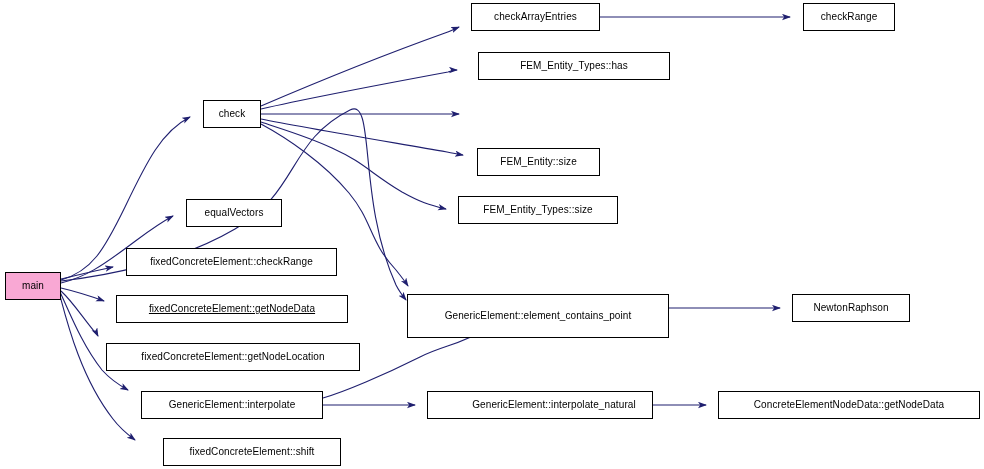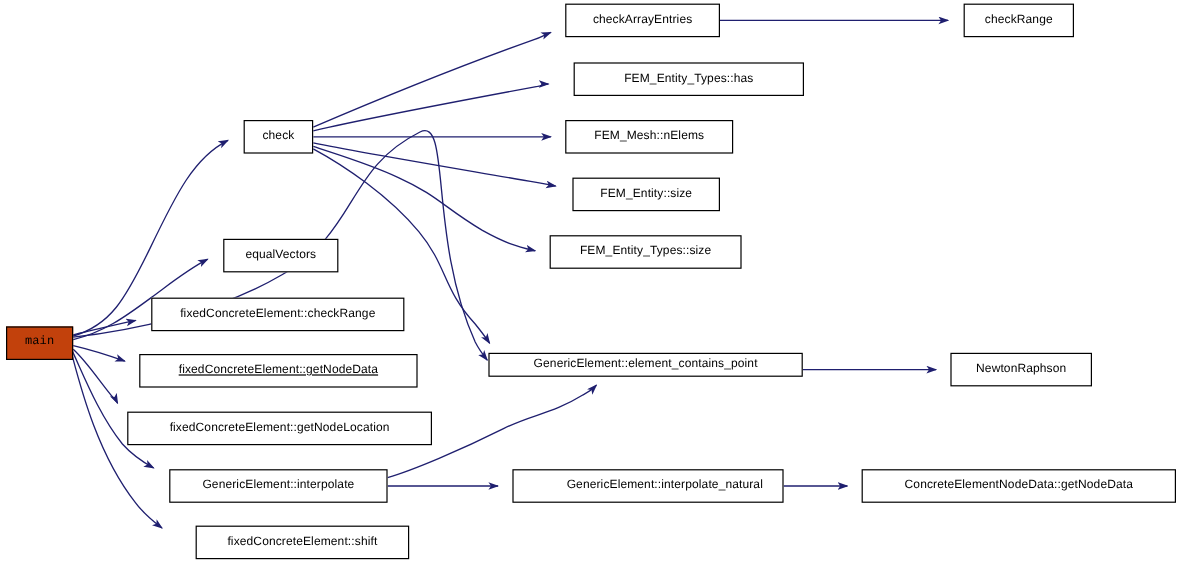--- a/index.html
+++ b/index.html
@@ -37,22 +37,21 @@
     color: #000000;
     font-size: 10px;
     line-height: 1;
     display: flex;
     align-items: center;
     justify-content: center;
     white-space: nowrap;
     letter-spacing: 0.1px;
   }
   .node.current {
-    background: #c2410c;
-    font-family: Liberation Mono, monospace;
+    background: #f9a8d4;
   }
   .node-label {
     display: block;
     padding: 0 6px;
   }
 </style>
 </head>
 <body>
 
 <div id="graph-root">
@@ -93,23 +92,20 @@
       </div>
       <div class="node" style="left: 471px; top: 3px; width: 129px; height: 28px;">
         <span class="node-label">checkArrayEntries</span>
       </div>
       <div class="node" style="left: 803px; top: 3px; width: 92px; height: 28px;">
         <span class="node-label">checkRange</span>
       </div>
       <div class="node" style="left: 478px; top: 52px; width: 192px; height: 28px;">
         <span class="node-label">FEM_Entity_Types::has</span>
       </div>
-      <div class="node" style="left: 471px; top: 100px; width: 140px; height: 28px;">
-        <span class="node-label">FEM_Mesh::nElems</span>
-      </div>
       <div class="node" style="left: 477px; top: 148px; width: 123px; height: 28px;">
         <span class="node-label">FEM_Entity::size</span>
       </div>
       <div class="node" style="left: 186px; top: 199px; width: 96px; height: 28px;">
         <span class="node-label">equalVectors</span>
       </div>
       <div class="node" style="left: 458px; top: 196px; width: 160px; height: 28px;">
         <span class="node-label">FEM_Entity_Types::size</span>
       </div>
       <div class="node" style="left: 126px; top: 248px; width: 211px; height: 28px;">
@@ -120,21 +116,21 @@
       </div>
       <div class="node" style="left: 106px; top: 343px; width: 254px; height: 28px;">
         <span class="node-label">fixedConcreteElement::getNodeLocation</span>
       </div>
       <div class="node" style="left: 141px; top: 391px; width: 182px; height: 28px;">
         <span class="node-label">GenericElement::interpolate</span>
       </div>
       <div class="node" style="left: 143px; top: 438px; width: 178px; height: 28px; margin-left: 20px;">
         <span class="node-label">fixedConcreteElement::shift</span>
       </div>
-      <div class="node" style="left: 407px; top: 294px; width: 262px; height: 20px;">
+      <div class="node" style="left: 407px; top: 294px; width: 262px; height: 44px;">
         <span class="node-label">GenericElement::element_contains_point</span>
       </div>
       <div class="node" style="left: 792px; top: 294px; width: 118px; height: 28px;">
         <span class="node-label">NewtonRaphson</span>
       </div>
       <div class="node" style="left: 427px; top: 391px; width: 226px; height: 28px; padding-left: 28px;">
         <span class="node-label">GenericElement::interpolate_natural</span>
       </div>
       <div class="node" style="left: 718px; top: 391px; width: 262px; height: 28px;">
         <span class="node-label">ConcreteElementNodeData::getNodeData</span>

